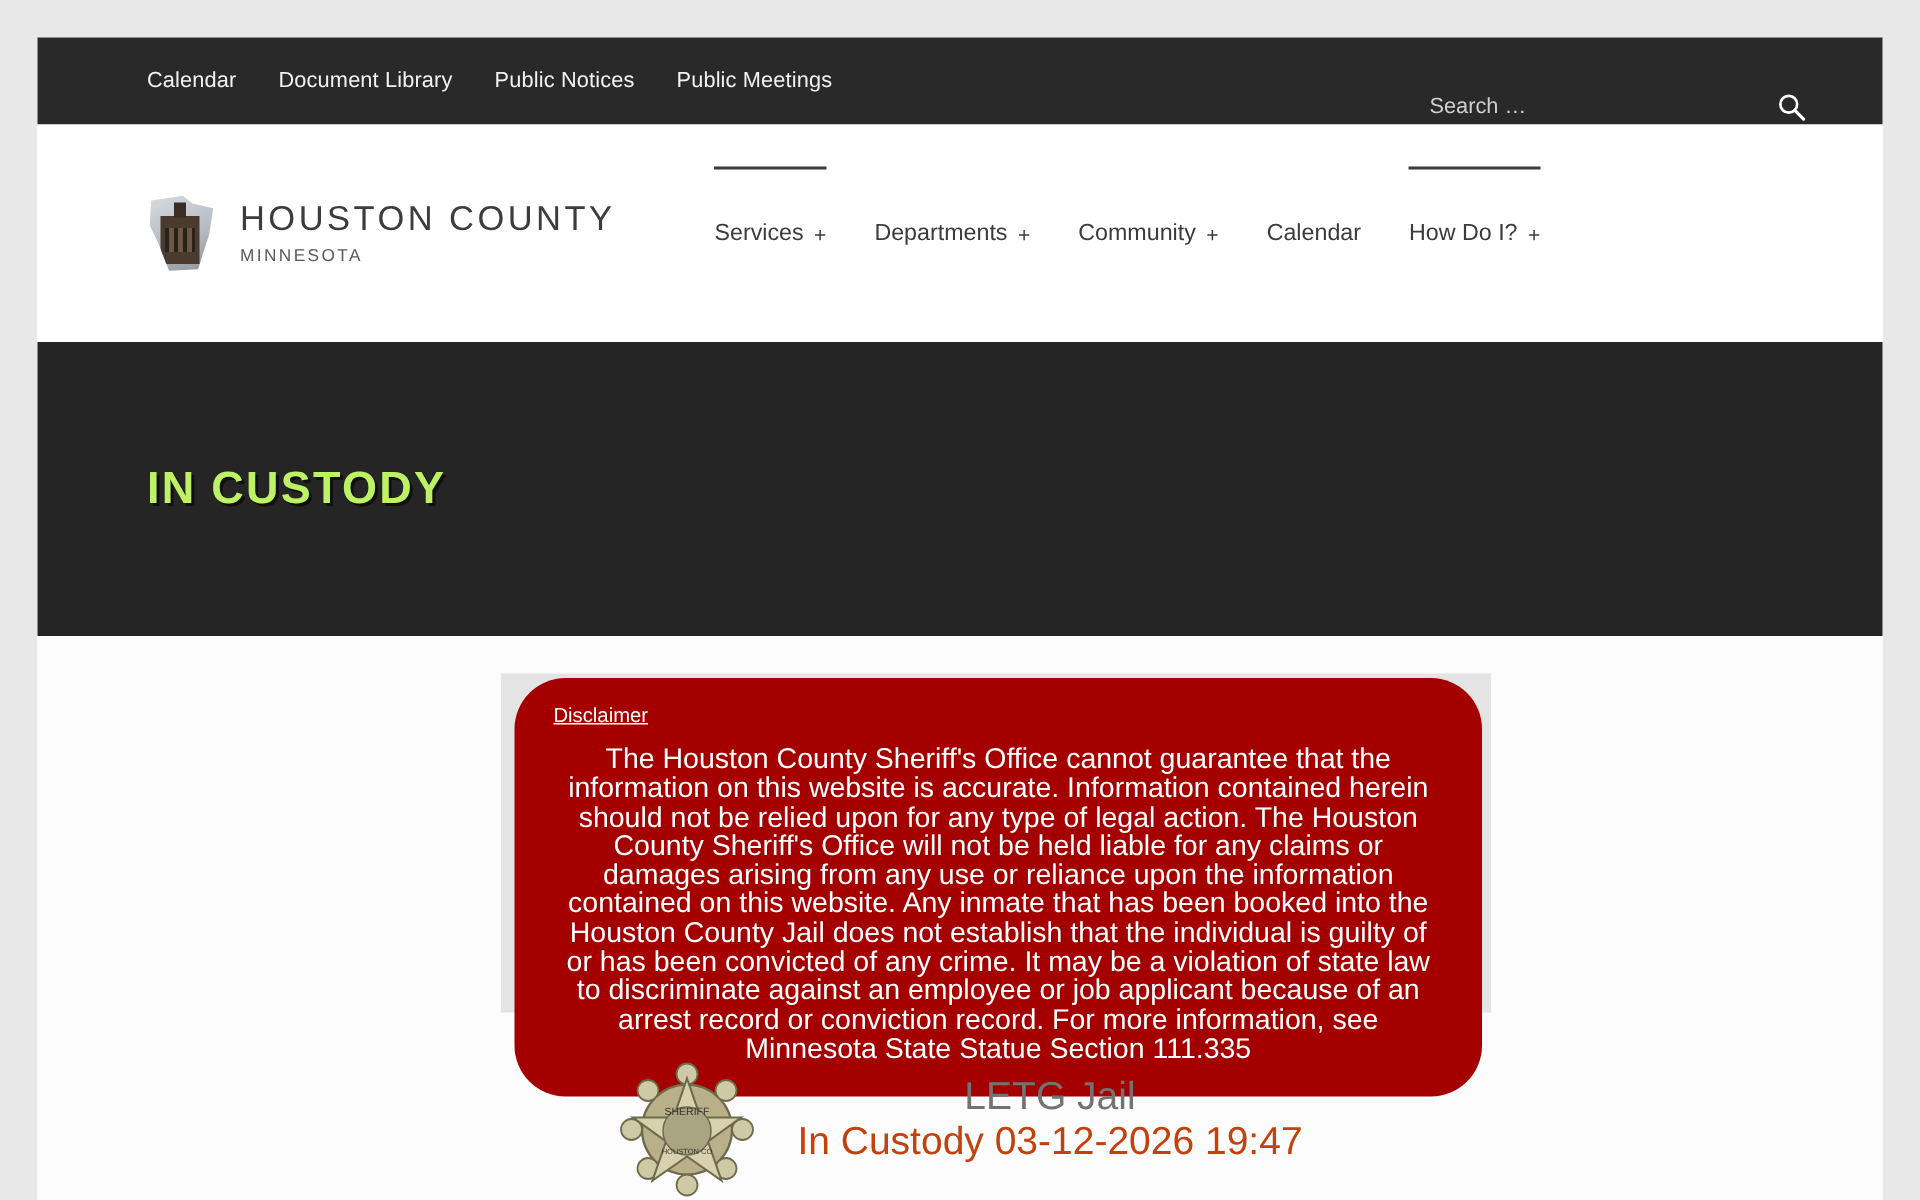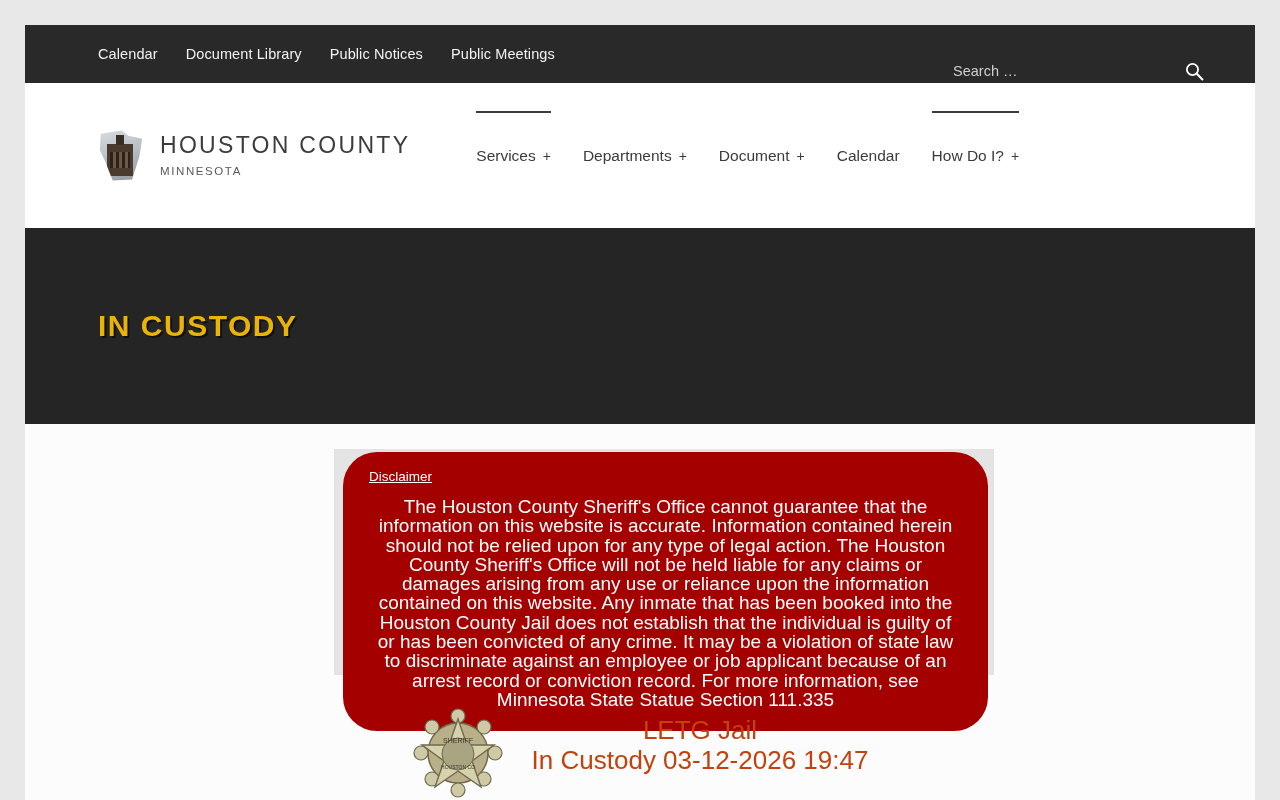--- a/index.html
+++ b/index.html
@@ -156,21 +156,21 @@
 
   
   .banner {
     height: 196px;
     background: #252525;
     display: flex;
     align-items: center;
   }
   .banner h1 {
     margin: 0 0 0 73px;
-    color: #eab308;
+    color: #bef264;
     font-size: 30px;
     letter-spacing: 1.5px;
     font-weight: bold;
     text-shadow: 2px 2px 0 rgba(0,0,0,.55);
   }
 
   
   .content {
     background: #fcfcfc;
     min-height: 372px;
@@ -222,21 +222,21 @@
     height: 92px;
     position: relative;
     flex: 0 0 auto;
   }
   .badge svg { display: block; }
   .jailtitle {
     padding-top: 8px;
   }
   .jailtitle .l1 {
     font-size: 26px;
-    color: #c2410c;
+    color: #737373;
     text-align: center;
     line-height: 30px;
   }
   .jailtitle .l2 {
     font-size: 26px;
     color: #c2410c;
     text-align: center;
     line-height: 30px;
   }
 </style>
@@ -277,21 +277,21 @@
     <nav class="mainnav">
       <div class="navitem has-rule">
         <span>Services</span>
         <span class="plus">+</span>
       </div>
       <div class="navitem">
         <span>Departments</span>
         <span class="plus">+</span>
       </div>
       <div class="navitem">
-        <span>Document</span>
+        <span>Community</span>
         <span class="plus">+</span>
       </div>
       <div class="navitem">
         <span>Calendar</span>
       </div>
       <div class="navitem has-rule">
         <span>How Do I?</span>
         <span class="plus">+</span>
       </div>
     </nav>

